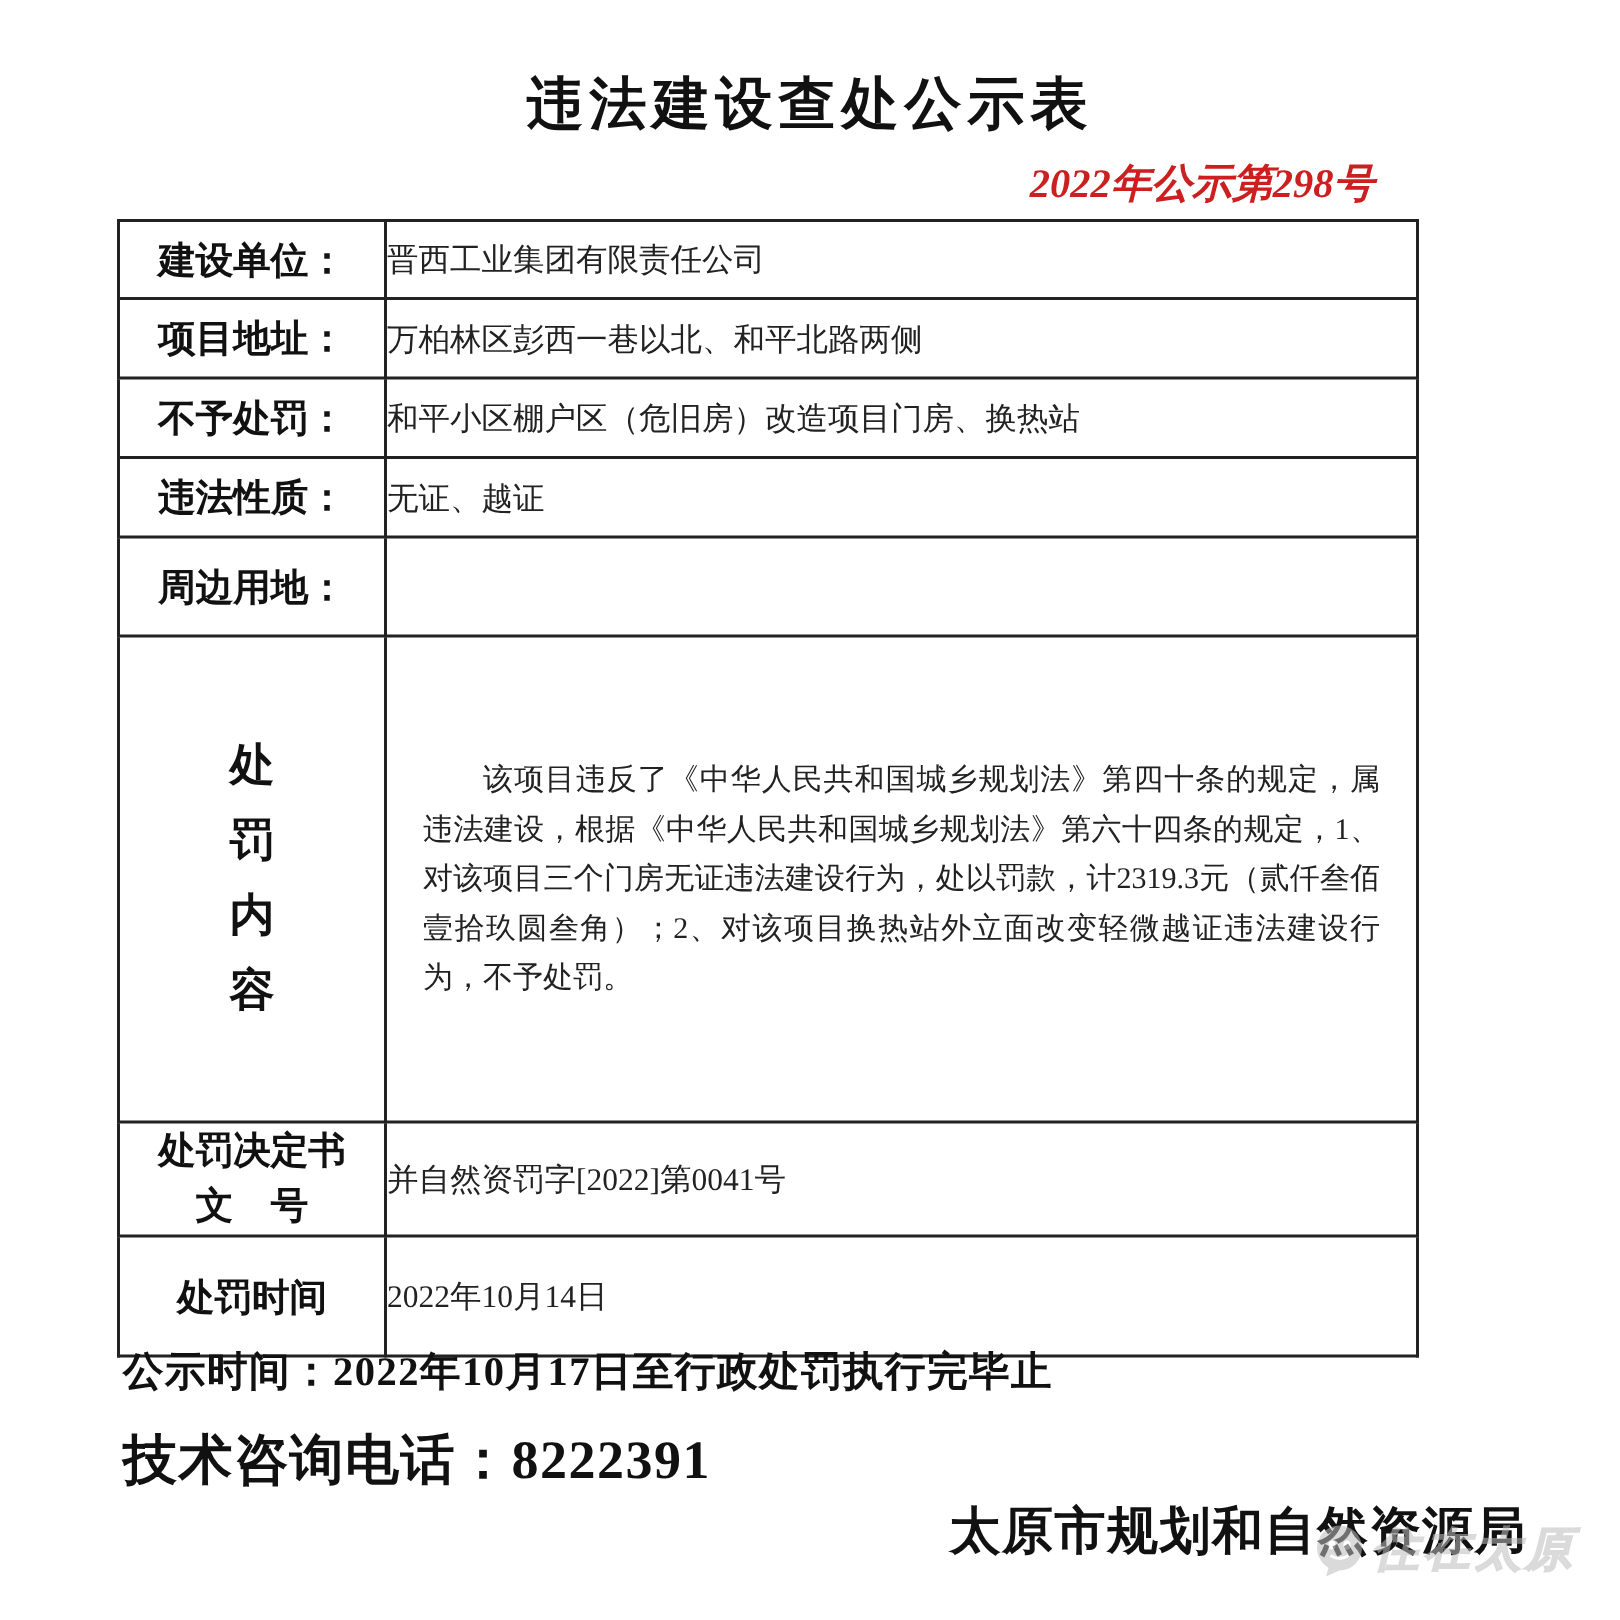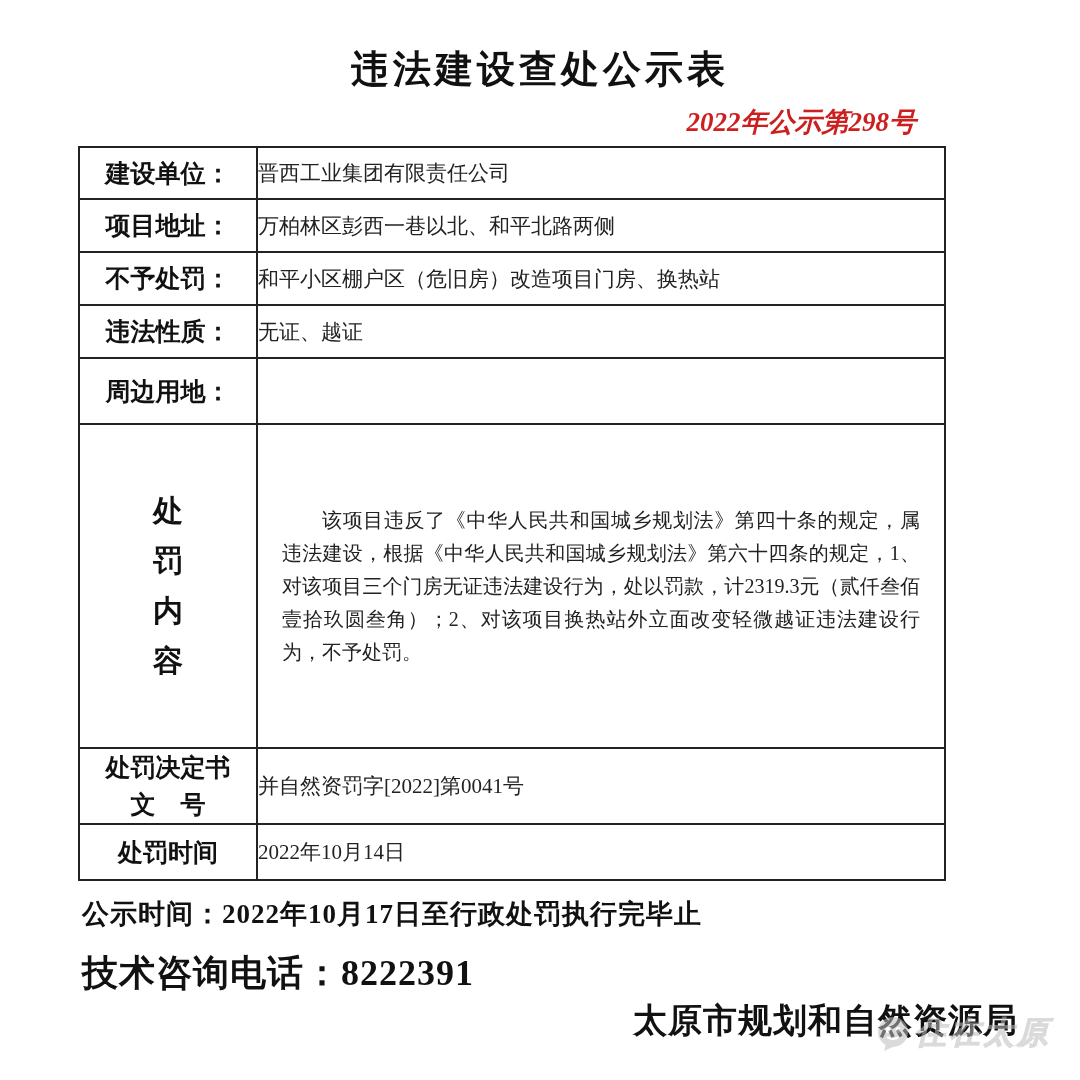--- a/index.html
+++ b/index.html
@@ -133,21 +133,21 @@
 罚
 内
 容</td>
         <td class="penalty-value-cell">该项目违反了《中华人民共和国城乡规划法》第四十条的规定，属违法建设，根据《中华人民共和国城乡规划法》第六十四条的规定，1、对该项目三个门房无证违法建设行为，处以罚款，计2319.3元（贰仟叁佰壹拾玖圆叁角）；2、对该项目换热站外立面改变轻微越证违法建设行为，不予处罚。</td>
       </tr>
       <tr style="height:76px">
         <td class="label-cell two-line-label">处罚决定书
 文　号</td>
         <td class="value-cell">并自然资罚字[2022]第0041号</td>
       </tr>
-      <tr style="height:56px">
+      <tr style="height:80px">
         <td class="label-cell">处罚时间</td>
         <td class="value-cell">2022年10月14日</td>
       </tr>
     </tbody>
   </table>
 
   <div class="footer-line1">公示时间：2022年10月17日至行政处罚执行完毕止</div>
 
   <div class="footer-line2">技术咨询电话：8222391</div>
 

